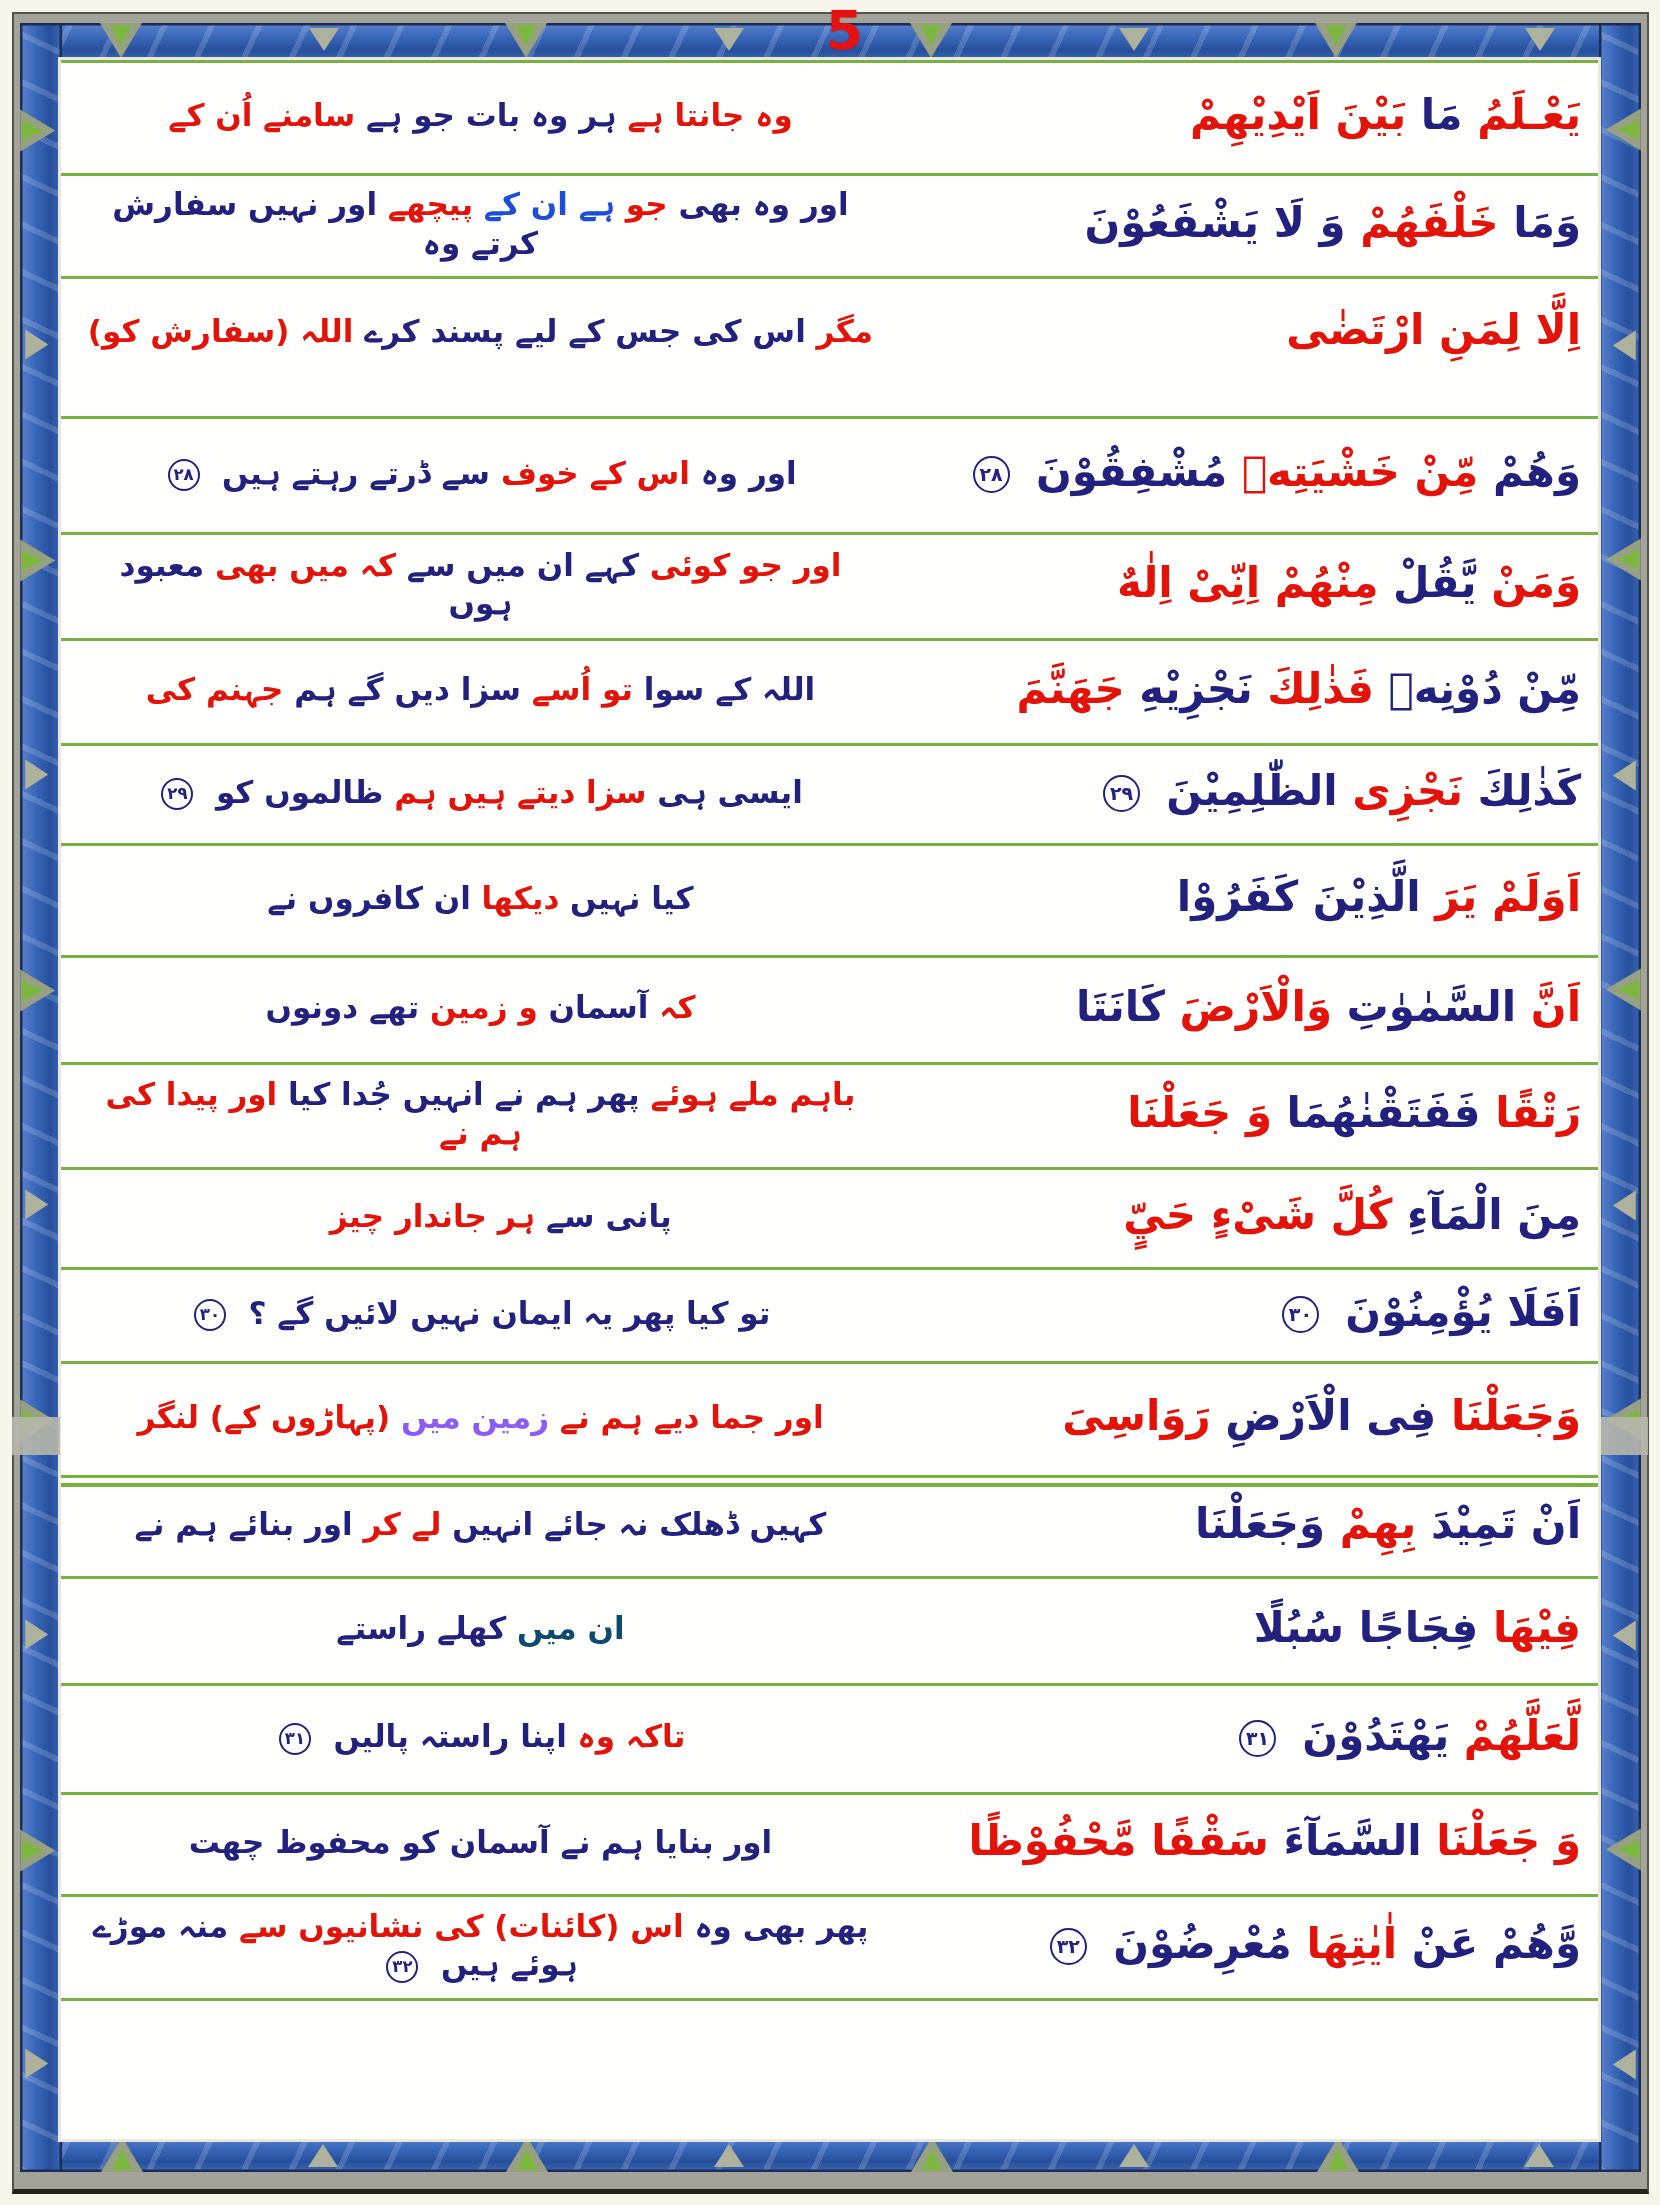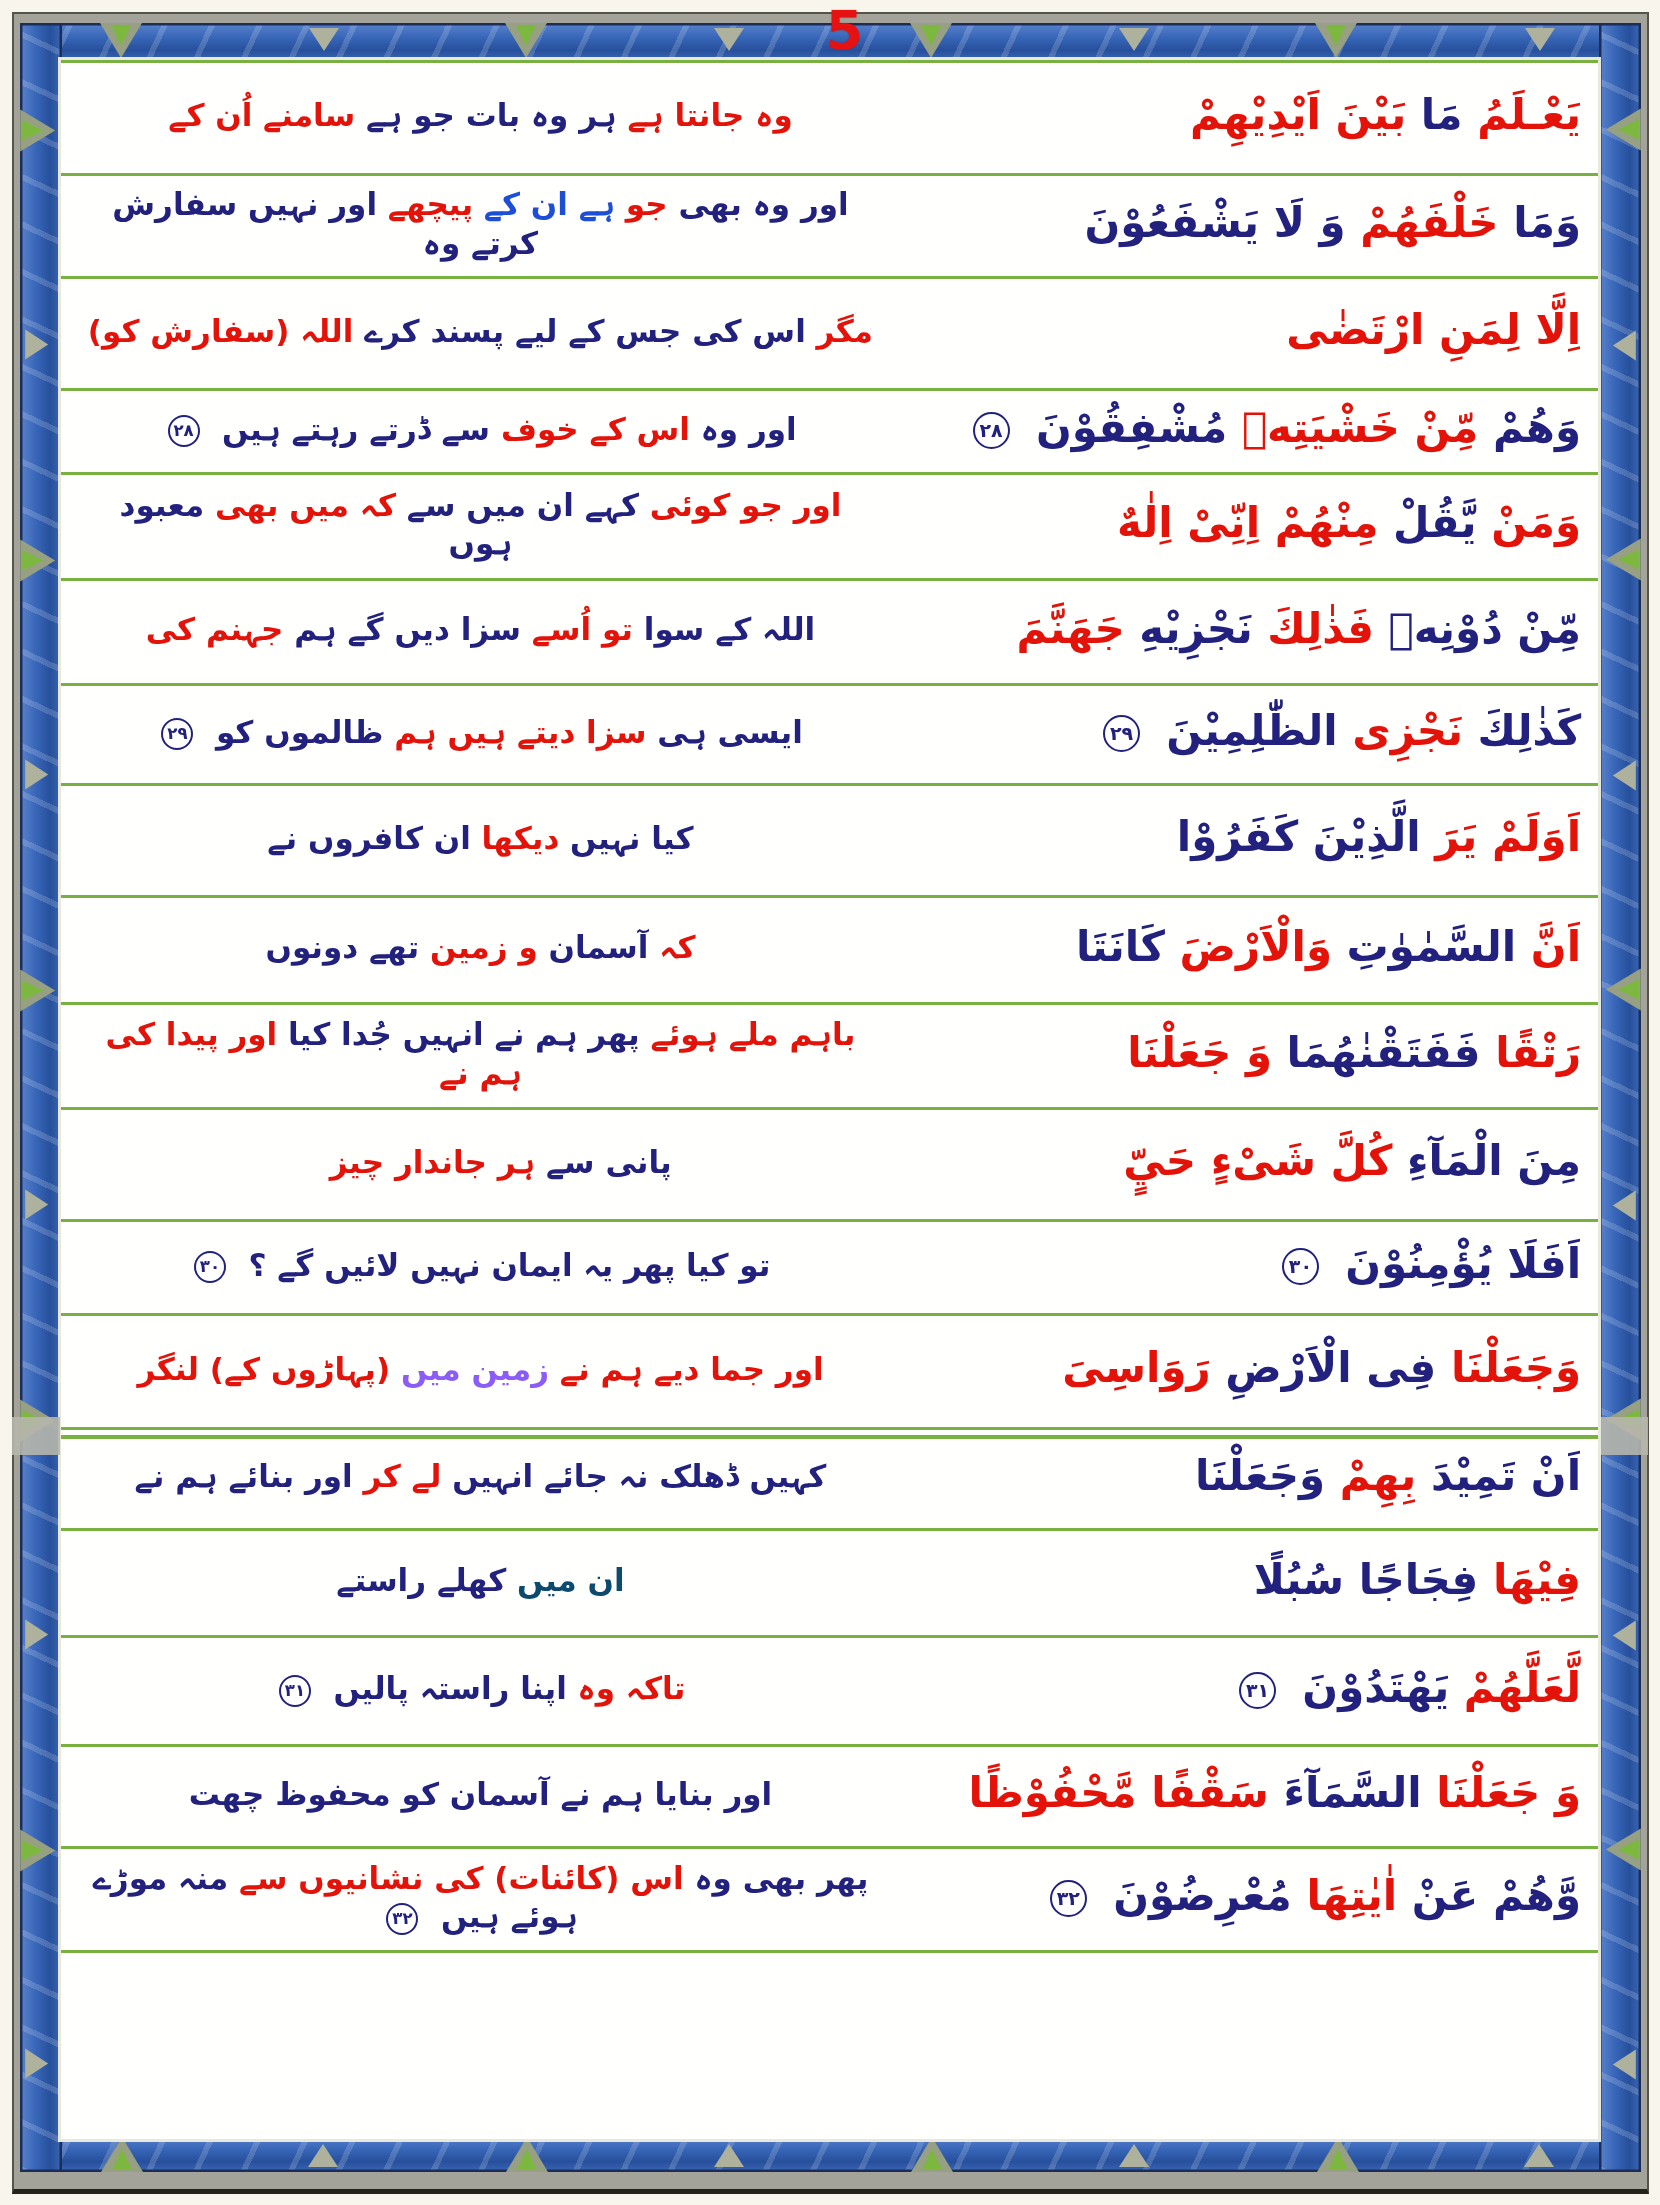--- a/index.html
+++ b/index.html
@@ -213,21 +213,21 @@
             <div class="arabic-cell"><span style="color: rgb(227, 19, 10);">يَعْـلَمُ </span><span style="color: rgb(34, 34, 126);">مَا </span><span style="color: rgb(227, 19, 10);">بَيْنَ اَيْدِيْهِمْ</span></div>
           </div>
           <div class="row" style="height: 103px;">
             <div class="urdu-cell"><span style="color: rgb(34, 34, 126);">اور وہ بھی </span><span style="color: rgb(227, 19, 10);">جو </span><span style="color: #1d4ed8;">ہے ان کے </span><span style="color: rgb(227, 19, 10);">پیچھے </span><span style="color: rgb(34, 34, 126);">اور نہیں سفارش کرتے وہ</span></div>
             <div class="arabic-cell"><span style="color: rgb(34, 34, 126);">وَمَا </span><span style="color: rgb(227, 19, 10);">خَلْفَهُمْ </span><span style="color: rgb(34, 34, 126);">وَ لَا يَشْفَعُوْنَ</span></div>
           </div>
           <div class="row" style="height: 112px;">
             <div class="urdu-cell"><span style="color: rgb(227, 19, 10);">مگر </span><span style="color: rgb(34, 34, 126);">اس کی جس کے لیے پسند کرے </span><span style="color: rgb(227, 19, 10);">اللہ (سفارش کو)</span></div>
             <div class="arabic-cell"><span style="color: rgb(227, 19, 10);">اِلَّا لِمَنِ ارْتَضٰى</span></div>
           </div>
-          <div class="row" style="height: 84px;">
+          <div class="row" style="height: 116px; margin-top: 28px;">
             <div class="urdu-cell"><span style="color: rgb(34, 34, 126);">اور وہ </span><span style="color: rgb(227, 19, 10);">اس کے خوف </span><span style="color: rgb(34, 34, 126);">سے ڈرتے رہتے ہیں </span><span class="medallion">٢٨</span></div>
             <div class="arabic-cell"><span style="color: rgb(34, 34, 126);">وَهُمْ </span><span style="color: rgb(227, 19, 10);">مِّنْ خَشْيَتِهٖ </span><span style="color: rgb(34, 34, 126);">مُشْفِقُوْنَ </span><span class="medallion">٢٨</span></div>
           </div>
           <div class="row" style="height: 106px;">
             <div class="urdu-cell"><span style="color: rgb(227, 19, 10);">اور جو کوئی </span><span style="color: rgb(34, 34, 126);">کہے ان میں سے </span><span style="color: rgb(227, 19, 10);">کہ میں بھی </span><span style="color: rgb(34, 34, 126);">معبود ہوں</span></div>
             <div class="arabic-cell"><span style="color: rgb(227, 19, 10);">وَمَنْ </span><span style="color: rgb(34, 34, 126);">يَّقُلْ </span><span style="color: rgb(227, 19, 10);">مِنْهُمْ اِنِّیْ اِلٰهٌ</span></div>
           </div>
           <div class="row" style="height: 105px;">
             <div class="urdu-cell"><span style="color: rgb(34, 34, 126);">اللہ کے سوا </span><span style="color: rgb(227, 19, 10);">تو اُسے </span><span style="color: rgb(34, 34, 126);">سزا دیں گے ہم </span><span style="color: rgb(227, 19, 10);">جہنم کی</span></div>
             <div class="arabic-cell"><span style="color: rgb(34, 34, 126);">مِّنْ دُوْنِهٖ </span><span style="color: rgb(227, 19, 10);">فَذٰلِكَ </span><span style="color: rgb(34, 34, 126);">نَجْزِيْهِ </span><span style="color: rgb(227, 19, 10);">جَهَنَّمَ</span></div>
@@ -241,21 +241,21 @@
             <div class="arabic-cell"><span style="color: rgb(227, 19, 10);">اَوَلَمْ يَرَ </span><span style="color: rgb(34, 34, 126);">الَّذِيْنَ كَفَرُوْا</span></div>
           </div>
           <div class="row" style="height: 107px;">
             <div class="urdu-cell"><span style="color: rgb(227, 19, 10);">کہ </span><span style="color: rgb(34, 34, 126);">آسمان </span><span style="color: rgb(227, 19, 10);">و زمین </span><span style="color: rgb(34, 34, 126);">تھے دونوں</span></div>
             <div class="arabic-cell"><span style="color: rgb(227, 19, 10);">اَنَّ </span><span style="color: rgb(34, 34, 126);">السَّمٰوٰتِ </span><span style="color: rgb(227, 19, 10);">وَالْاَرْضَ </span><span style="color: rgb(34, 34, 126);">كَانَتَا</span></div>
           </div>
           <div class="row" style="height: 105px;">
             <div class="urdu-cell"><span style="color: rgb(227, 19, 10);">باہم ملے ہوئے </span><span style="color: rgb(34, 34, 126);">پھر ہم نے انہیں جُدا کیا </span><span style="color: rgb(227, 19, 10);">اور پیدا کی ہم نے</span></div>
             <div class="arabic-cell"><span style="color: rgb(227, 19, 10);">رَتْقًا </span><span style="color: rgb(34, 34, 126);">فَفَتَقْنٰهُمَا </span><span style="color: rgb(227, 19, 10);">وَ جَعَلْنَا</span></div>
           </div>
-          <div class="row" style="height: 112px; padding-left: 28px;">
+          <div class="row" style="height: 100px; padding-left: 28px;">
             <div class="urdu-cell"><span style="color: rgb(34, 34, 126);">پانی سے </span><span style="color: rgb(227, 19, 10);">ہر جاندار چیز</span></div>
             <div class="arabic-cell"><span style="color: rgb(34, 34, 126);">مِنَ الْمَآءِ </span><span style="color: rgb(227, 19, 10);">كُلَّ شَیْءٍ حَيٍّ</span></div>
           </div>
           <div class="row" style="height: 94px;">
             <div class="urdu-cell"><span style="color: rgb(34, 34, 126);">تو کیا پھر یہ ایمان نہیں لائیں گے ؟ </span><span class="medallion">٣٠</span></div>
             <div class="arabic-cell"><span style="color: rgb(34, 34, 126);">اَفَلَا يُؤْمِنُوْنَ </span><span class="medallion">٣٠</span></div>
           </div>
           <div class="row" style="height: 114px;">
             <div class="urdu-cell"><span style="color: rgb(227, 19, 10);">اور جما دیے ہم نے </span><span style="color: #8b5cf6;">زمین میں </span><span style="color: rgb(227, 19, 10);">(پہاڑوں کے) لنگر</span></div>
             <div class="arabic-cell"><span style="color: rgb(227, 19, 10);">وَجَعَلْنَا </span><span style="color: rgb(34, 34, 126);">فِی الْاَرْضِ </span><span style="color: rgb(227, 19, 10);">رَوَاسِیَ</span></div>

